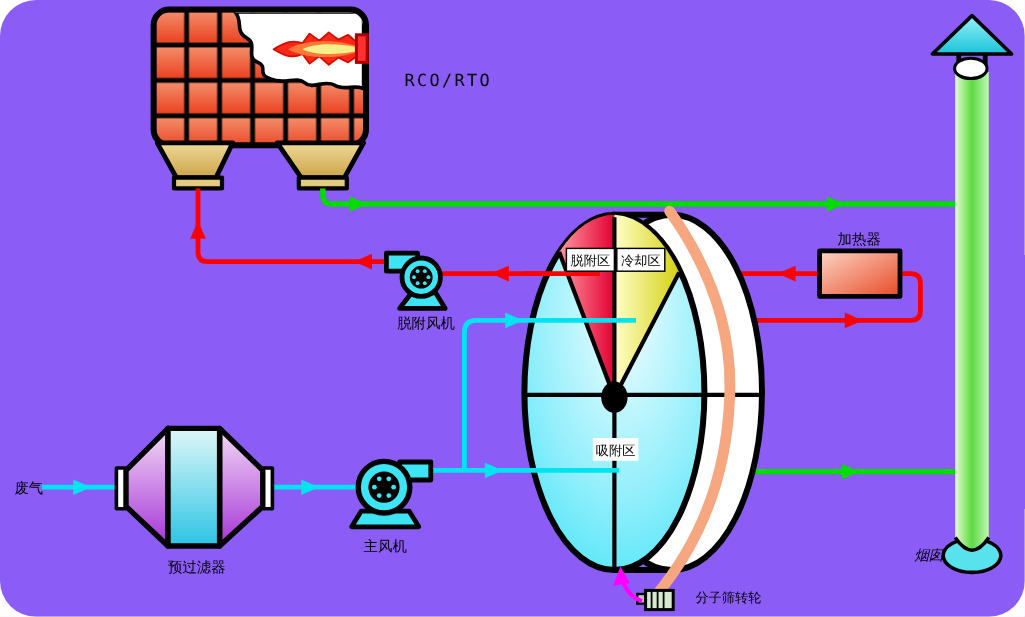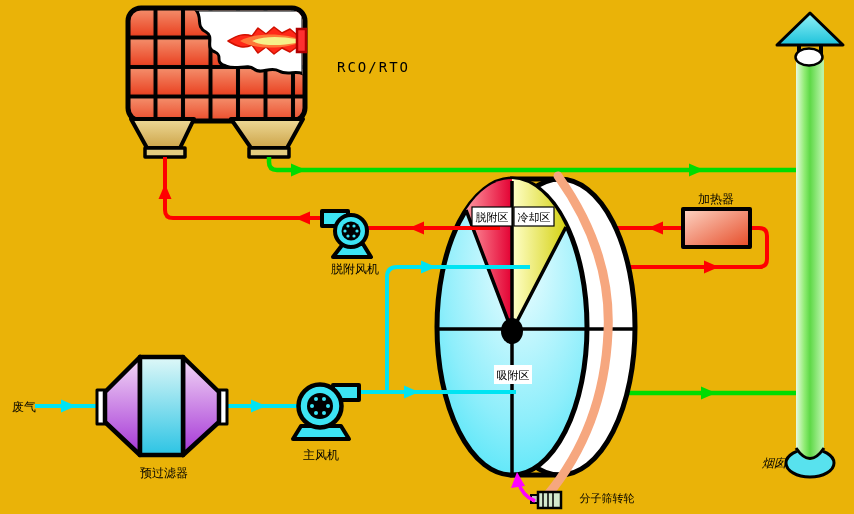--- a/index.html
+++ b/index.html
@@ -1,17 +1,17 @@
 <!DOCTYPE html>
 <html><head>
 <meta charset="utf-8">
 <style>
   html,body{margin:0;padding:0;background:#fff;}
-  .stage{position:relative;width:854px;height:514px;background:#eab308;overflow:hidden;
-         font-family:"DejaVu Sans","Liberation Sans",sans-serif;}
+  .stage{position:relative;width:854px;height:514px;background:#8b5cf6;overflow:hidden;
+         font-family:"DejaVu Sans","Liberation Sans",sans-serif;border-radius:30px;}
   svg{display:block}
   text{fill:#000;font-family:"DejaVu Sans","Liberation Sans",sans-serif;}
   .lbl{font-size:12px;}
   .lbl-sm{font-size:11px;}
   .title{font-family:"DejaVu Sans Mono","Liberation Mono",monospace;font-size:14px;letter-spacing:2px;}
   .pipe{fill:none;stroke-linecap:butt;}
   .pipe-hot{stroke:#ff0000;stroke-width:4;}
   .pipe-clean{stroke:#00dc00;stroke-width:4.5;}
   .pipe-waste{stroke:#00e4f2;stroke-width:4;}
   .ah-hot{fill:#ff0000;}

